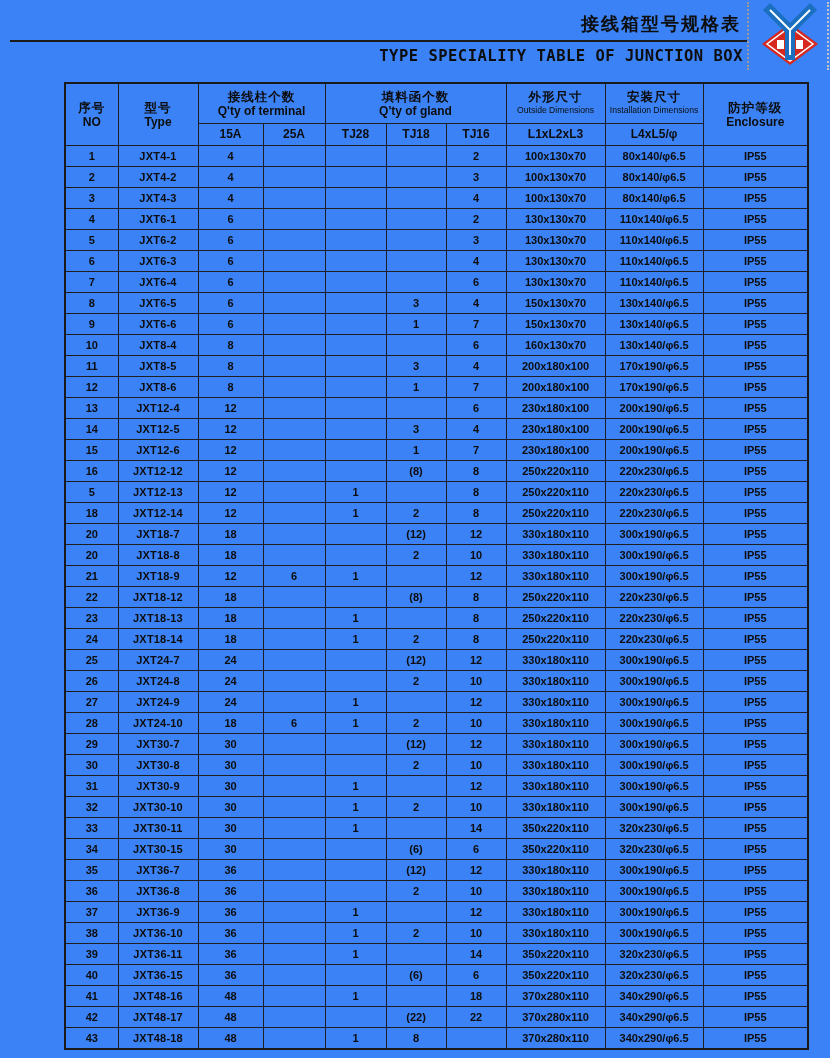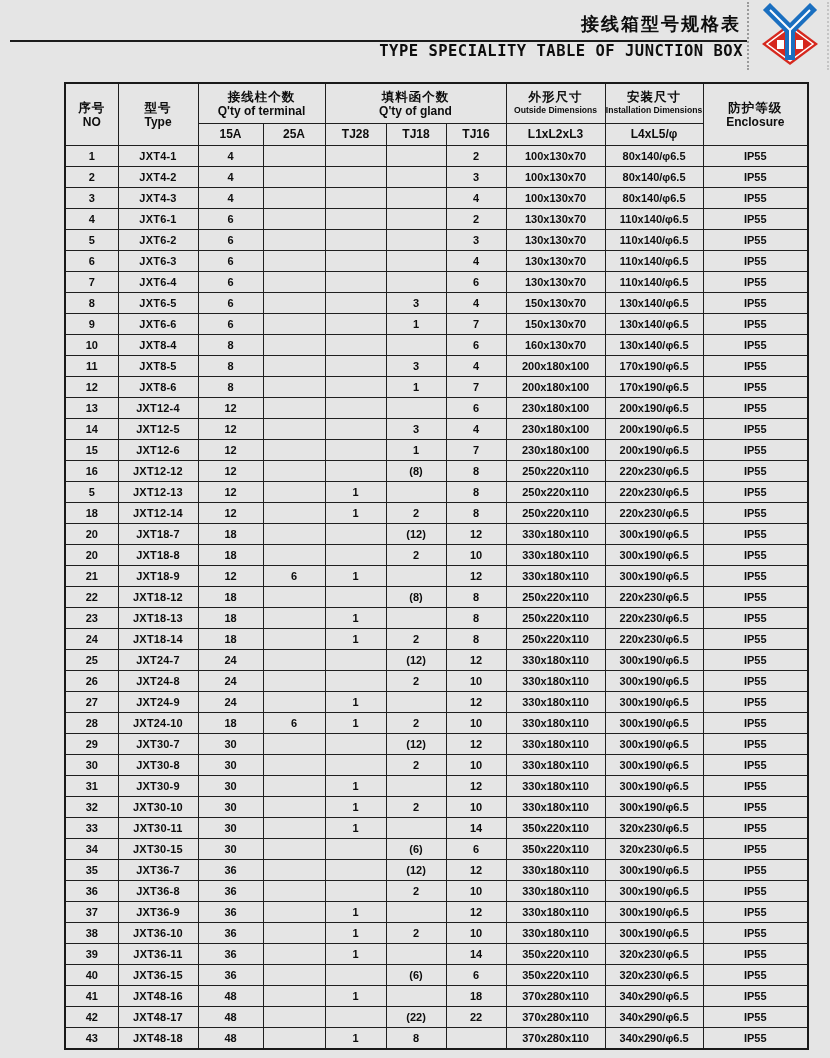--- a/index.html
+++ b/index.html
@@ -1,45 +1,45 @@
 <!DOCTYPE html>
 <html style="--logo-red: #d6281e; --logo-blue: #1a6fc0;"><head>
 <meta charset="utf-8">
 <style>
   * { margin:0; padding:0; box-sizing:border-box; }
   html,body { width:830px; background:#fdfdfc; font-family:"Liberation Sans", sans-serif; color:#0d0d0d; }
-  .page { position:relative; width:830px; height:1058px; background:#e5e5e5; overflow:hidden; }
+  .page { position:relative; width:830px; height:1058px; background:#3b82f6; overflow:hidden; }
 
   
   .hdr { position:relative; height:78px; }
   .titles { position:absolute; left:0; top:0; width:747px; text-align:right; }
   .title-cn {
     margin-top:12px; padding-right:6px;
     font-size:18px; font-weight:bold; letter-spacing:2px;
     font-family:"Liberation Sans", sans-serif;
   }
   .title-rule { margin-top:4px; margin-left:10px; width:737px; height:0; border-top:2px solid #1c1c1c; }
   .title-en {
-    padding-right:4px;
+    margin-top:5px; padding-right:4px;
     font-size:15.5px; font-weight:bold; letter-spacing:0.5px;
     font-family:"DejaVu Sans Mono", monospace;
   }
   .logo-wrap { position:absolute; right:0; top:0; width:83px; height:74px; }
   .dot-l { position:absolute; left:0;  top:2px; height:68px; border-left:2px dotted #9a9a9a; }
   .dot-r { position:absolute; right:1px; top:2px; height:68px; border-left:2px dotted #c4c4c4; }
   .logo-svg { position:absolute; left:8px; top:3px; }
 
   
   table.spec { position:absolute; left:64px; top:82px; width:743px; border-collapse:collapse; table-layout:fixed; }
   table.spec td, table.spec th { border:1px solid #1f1f1f; text-align:center; vertical-align:middle; padding:0; }
   table.spec { border:2px solid #1a1a1a; }
   thead th { font-weight:bold; }
   .cn  { display:block; font-size:12.5px; font-weight:bold; letter-spacing:1px; line-height:15px; }
   .en  { display:block; font-size:12px; font-weight:bold; line-height:12px; }
-  .en-sm { display:block; font-size:8.6px; font-weight:bold; line-height:11px; white-space:nowrap; }
+  .en-sm { display:block; font-size:8.6px; font-weight:normal; line-height:11px; white-space:nowrap; }
   .sub th { height:22px; font-size:12px; }
   .grp { height:40px; }
   tbody td { height:20px; font-size:11px; font-weight:bold; line-height:20px; white-space:nowrap; }
   tbody td.c-type { letter-spacing:0.2px;margin-top:24px; }
 </style>
 </head>
 <body>
 
 <div class="page">
 

